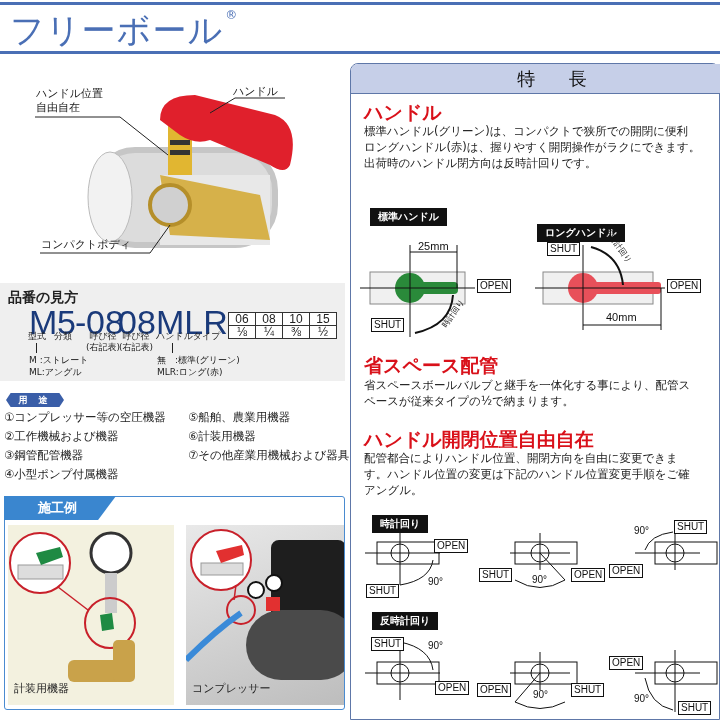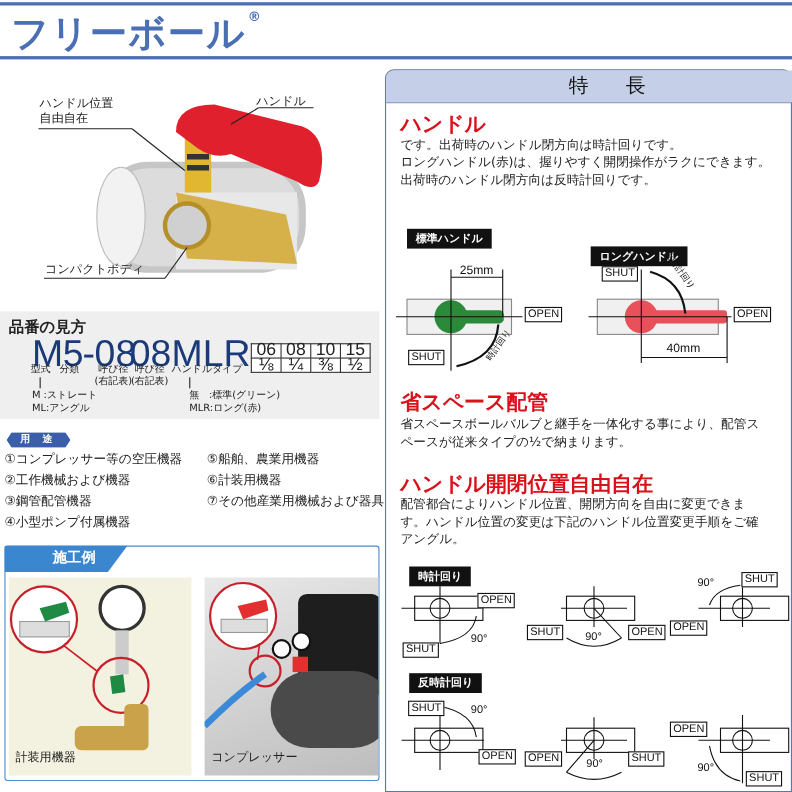--- a/index.html
+++ b/index.html
@@ -2,42 +2,42 @@
 <html><head>
 <meta charset="utf-8">
 <style>
   * { box-sizing: border-box; margin: 0; padding: 0; }
   body { width: 720px; height: 720px; background: #ffffff; font-family: "DejaVu Sans", sans-serif; color: #222; position: relative; overflow: hidden; }
   .abs { position: absolute; }
 
   
   .hdr-line-top { left: 0; top: 2px; width: 720px; height: 3px; background: #4a6fb5; }
   .hdr-line-bot { left: 0; top: 51px; width: 720px; height: 3px; background: #4a6fb5; }
-  .hdr-title { left: 10px; top: 8px; font-size: 34px; font-weight: bold; color: #4a6fb5; letter-spacing: 1px; text-align: right; }
+  .hdr-title { left: 10px; top: 8px; font-size: 34px; font-weight: normal; color: #4a6fb5; letter-spacing: 1px; text-align: right; }
   .hdr-title sup { font-size: 12px; vertical-align: top; margin-left: 2px; }
 
   
   .illust { left: 0; top: 65px; width: 345px; height: 210px; }
 
   
   .pn-box { left: 0; top: 283px; width: 345px; height: 98px; background: #efefef; }
   .pn-heading { left: 8px; top: 289px; font-size: 14px; font-weight: bold; color: #222; }
   .pn-code { top: 303px; font-size: 34px; color: #1a3a7a; font-family: "Liberation Sans", sans-serif; }
   .pn-sub { top: 331px; font-size: 9px; color: #222; line-height: 11px; text-align: center; }
   .pn-note { font-size: 9px; color: #222; line-height: 12px; }
-  .size-table { left: 228px; top: 312px; border-collapse: collapse; font-size: 16px; font-family: "Liberation Sans", sans-serif; }
+  .size-table { left: 228px; top: 312px; border-collapse: collapse; font-size: 12px; font-family: "Liberation Sans", sans-serif; }
   .size-table td { border: 1px solid #333; width: 27px; text-align: center; background: #fff; height: 13px; line-height: 12px; }
 
   
   .use-tag { left: 6px; top: 393px; width: 58px; height: 14px; background: #3a5ea8; color: #fff; font-size: 9px; font-weight: bold; text-align: center; line-height: 14px; clip-path: polygon(8% 0, 92% 0, 100% 50%, 92% 100%, 8% 100%, 0 50%); letter-spacing: 4px; }
   .use-item { font-size: 11.5px; color: #222; }
 
   
   .ex-frame { left: 4px; top: 496px; width: 341px; height: 214px; border: 1px solid #4a8bd0; border-radius: 3px; }
-  .ex-tag { left: 4px; top: 496px; width: 112px; height: 24px; background: #3a86cf; color: #fff; font-size: 13px; font-weight: bold; padding-left: 44px; line-height: 24px; clip-path: polygon(0 0, 100% 0, 84% 100%, 0 100%); }
+  .ex-tag { left: 4px; top: 496px; width: 112px; height: 24px; background: #3a86cf; color: #fff; font-size: 13px; font-weight: bold; padding-left: 34px; line-height: 24px; clip-path: polygon(0 0, 100% 0, 84% 100%, 0 100%); }
   .ex-photo1 { left: 8px; top: 525px; width: 166px; height: 180px; background: #f3f1df; }
   .ex-photo2 { left: 186px; top: 525px; width: 158px; height: 180px; background: linear-gradient(160deg, #e9e9e9, #bdbdbd); }
   .ex-cap { font-size: 11px; color: #222; }
 
   
   .feat { left: 350px; top: 63px; width: 370px; height: 657px; border: 1.5px solid #5e77a8; border-radius: 8px 8px 0 0; background: #fff; overflow: hidden; }
   .feat-head { left: 351px; top: 64px; width: 416px; height: 30px; background: #c6cfe8; border-bottom: 1px solid #5e77a8; border-radius: 7px 7px 0 0; text-align: center; font-size: 18px; line-height: 30px; letter-spacing: 14px; color: #111; }
   .feat-title { font-size: 19px; font-weight: bold; color: #d9111a; }
   .feat-body { font-size: 11.5px; line-height: 16px; color: #222; width: 355px; }
 
@@ -106,21 +106,21 @@
     <div>(右記表)</div>
   </div>
 <div class="abs pn-sub" style="left:156px;"><span>ハンドルタイプ</span></div>
 
 <div class="abs" style="left:36px;top:343px;width:1px;height:10px;background:#222;"></div>
 <div class="abs" style="left:172px;top:343px;width:1px;height:10px;background:#222;"></div>
 <div class="abs pn-note" style="left:29px;top:354px;">
   <div>M :ストレート</div>
   <div>ML:アングル</div>
 </div>
-<div class="abs pn-note" style="left:172px;top:354px;">
+<div class="abs pn-note" style="left:157px;top:354px;">
   <div>無　:標準(グリーン)</div>
   <div>MLR:ロング(赤)</div>
 </div>
 
 <table class="abs size-table">
   <tbody>
       <tr>
     <td>06</td>
     <td>08</td>
     <td>10</td>
@@ -176,21 +176,21 @@
   </svg>
 </div>
 <div class="abs ex-cap" style="left:14px;top:681px;">計装用機器</div>
 <div class="abs ex-cap" style="left:192px;top:681px;">コンプレッサー</div>
 
 <div class="abs feat"></div>
 <div class="abs feat-head">特 長</div>
 
 <div class="abs feat-title" style="left:364px;top:100px;">ハンドル</div>
 <div class="abs feat-body" style="left:364px;top:123px;">
-  <div>です。出荷時のハンドル閉方向は時計回りです。</div>
+  <div>標準ハンドル(グリーン)は、コンパクトで狭所での開閉に便利</div>
   <div>ロングハンドル(赤)は、握りやすく開閉操作がラクにできます。</div>
   <div>出荷時のハンドル閉方向は反時計回りです。</div>
 </div>
 
 <div class="abs blk-label" style="left:370px;top:208px;">標準ハンドル</div>
 <div class="abs blk-label" style="left:537px;top:224px;">ロングハンドル</div>
 <svg class="abs" style="left:355px;top:225px;" width="365" height="115">
 
   <g>
     <rect x="15" y="47" width="95" height="32" fill="#f0f0f0" stroke="#888"></rect>

